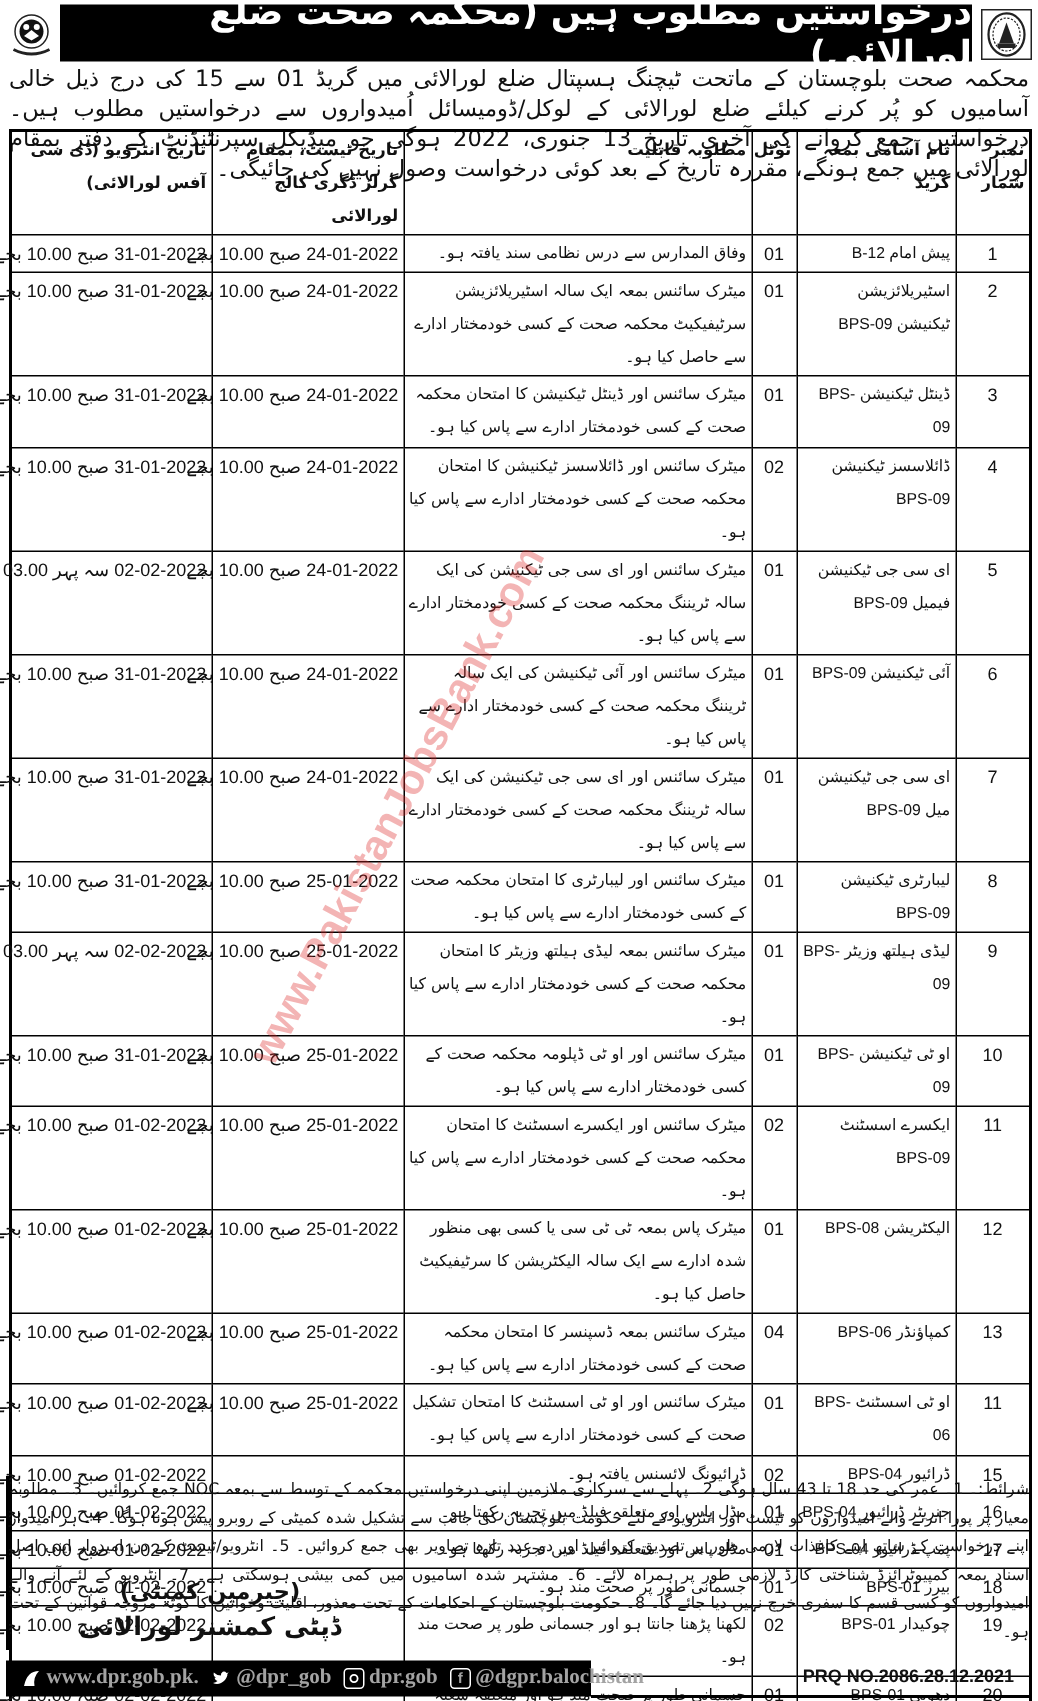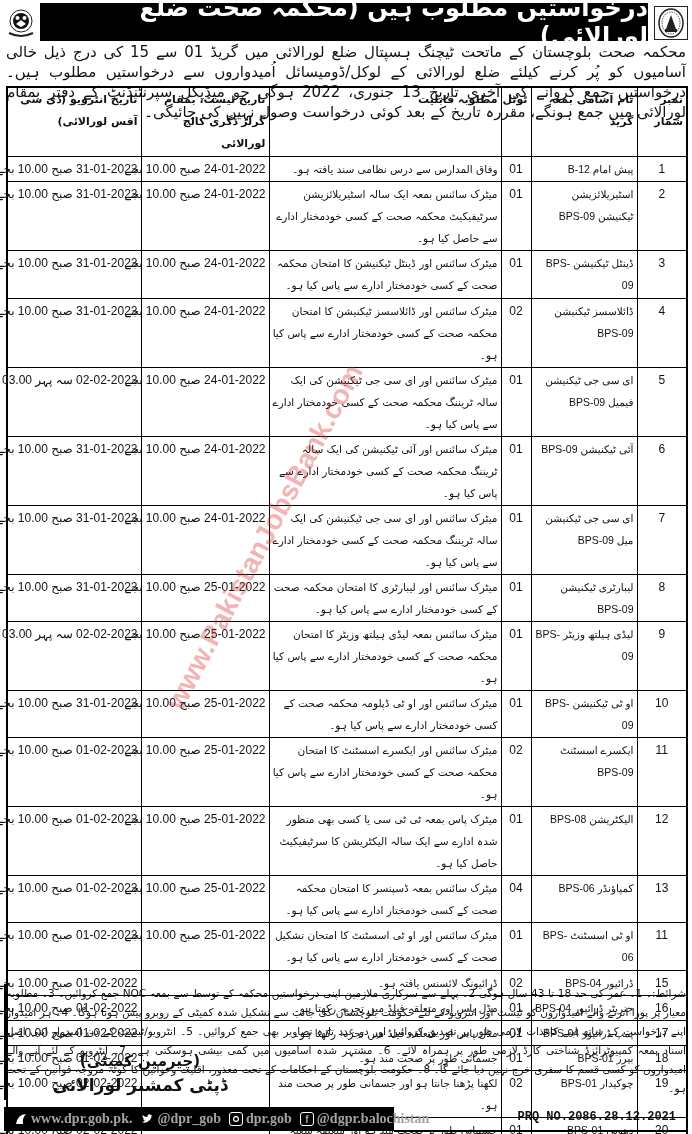--- a/index.html
+++ b/index.html
@@ -30,21 +30,21 @@
   .frame-right { position:absolute; right:4px; top:984px; width:2px; height:116px; background:#000; }
   .signature { position:absolute; left:40px; top:1050px; width:200px; text-align:center; direction:rtl; font-weight:bold; }
   .sig-1 { font-size:15px; line-height:22px; }
   .sig-2 { font-size:17px; line-height:26px; }
   .footer-bar { position:absolute; left:4px; top:1107px; width:390px; height:24px; background:#000; color:#a3a3a3;
                 display:flex; align-items:center; gap:8px; padding-left:10px; box-sizing:border-box;
                 font-family:"Liberation Serif", serif; font-size:14px; font-weight:bold; }
   .footer-bar .item { display:flex; align-items:center; gap:3px; white-space:nowrap; }
   .ico { display:inline-flex; align-items:center; justify-content:center; width:14px; height:14px; font-size:10px; }
   .ico-box { border:1px solid #fff; border-radius:3px; box-sizing:border-box; }
-  .prq { position:absolute; right:16px; top:1110px; font-family:Liberation Mono, monospace; font-size:12px; font-weight:bold; }
+  .prq { position:absolute; right:16px; top:1110px; font-family:Liberation Sans, sans-serif; font-size:12px; font-weight:bold; }
   .bottom-line { position:absolute; left:394px; right:4px; top:1130px; height:2px; background:#000; }
   .watermark { position:absolute; left:160px; top:700px; transform:rotate(-62deg); transform-origin:left top;
                color:rgba(220,40,40,0.35); font-family:"Liberation Sans", sans-serif; font-weight:bold; font-size:28px;
                white-space:nowrap; pointer-events:none; }
 </style>
 </head>
 <body>
 
 <div class="page">
 

